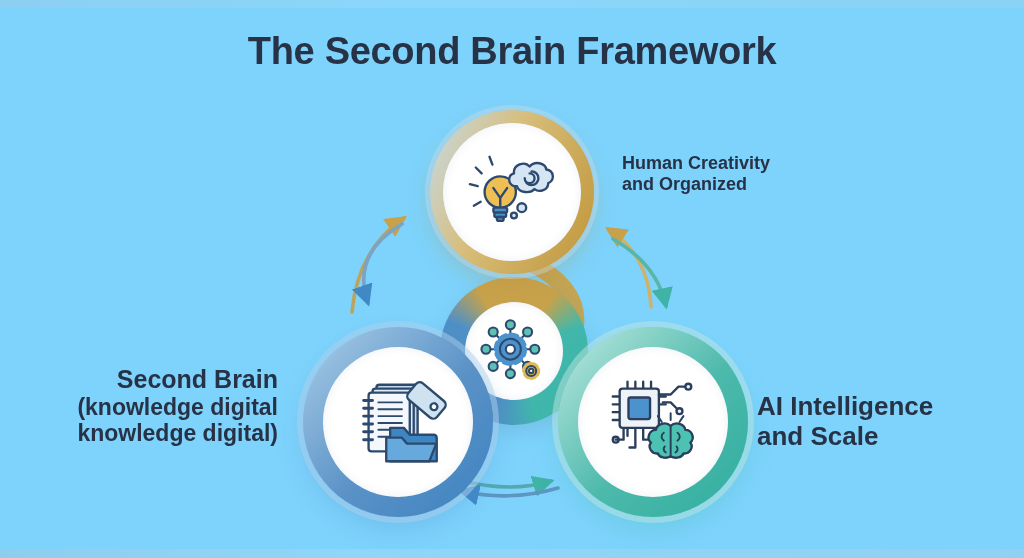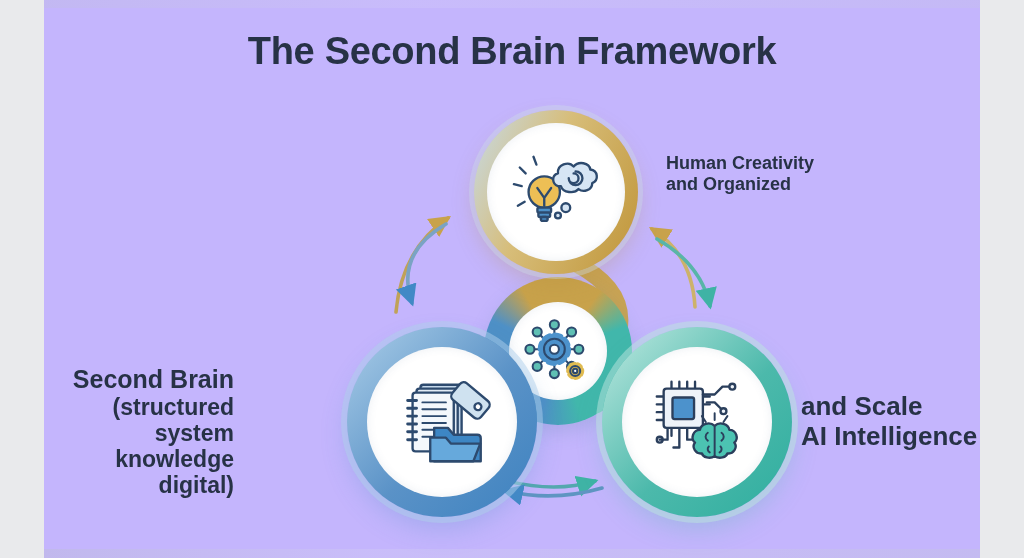--- a/index.html
+++ b/index.html
@@ -1,18 +1,18 @@
 <!DOCTYPE html>
 <html><head>
 <meta charset="utf-8">
 <style>
   html,body { margin:0; padding:0; background:#e9eaec; }
   .stage {
-    position:relative; width:936px; height:558px; margin:0 auto;
-    background:#c4b5fd; overflow:hidden;
+    position:relative; width:1024px; height:558px; margin:0 auto;
+    background:#7dd3fc; overflow:hidden;
     font-family:"Liberation Sans", sans-serif;
   }
   .artifact { position:absolute; left:0; right:0; pointer-events:none; }
   .artifact.top { top:0; height:8px; background:linear-gradient(90deg, rgba(190,196,204,.22), rgba(235,237,240,.12) 40%, rgba(200,206,213,.18)); }
   .artifact.bottom { bottom:0; height:9px; background:linear-gradient(90deg, rgba(186,192,200,.30), rgba(225,228,232,.18) 35%, rgba(196,202,210,.28)); }
 
   .title {
     position:absolute; top:30px; left:0; width:100%; margin:0;
     text-align:center; font-size:38px; font-weight:600; letter-spacing:-0.3px;
     color:#273246;
@@ -185,23 +185,23 @@
     </div>
   </div>
 
   <div class="label label-creativity">
     <span>Human Creativity</span>
     <span>and Organized</span>
   </div>
 
   <div class="label label-organized">
     <span>Second Brain</span>
-    <span class="sub">(structured system</span>
+    <span class="sub">(knowledge digital</span>
     <span class="sub">knowledge digital)</span>
   </div>
 
   <div class="label label-ai">
+    <span>AI Intelligence</span>
     <span>and Scale</span>
-    <span>AI Intelligence</span>
   </div>
 
   <div class="artifact bottom"></div>
 </div>
 
 </body></html>

